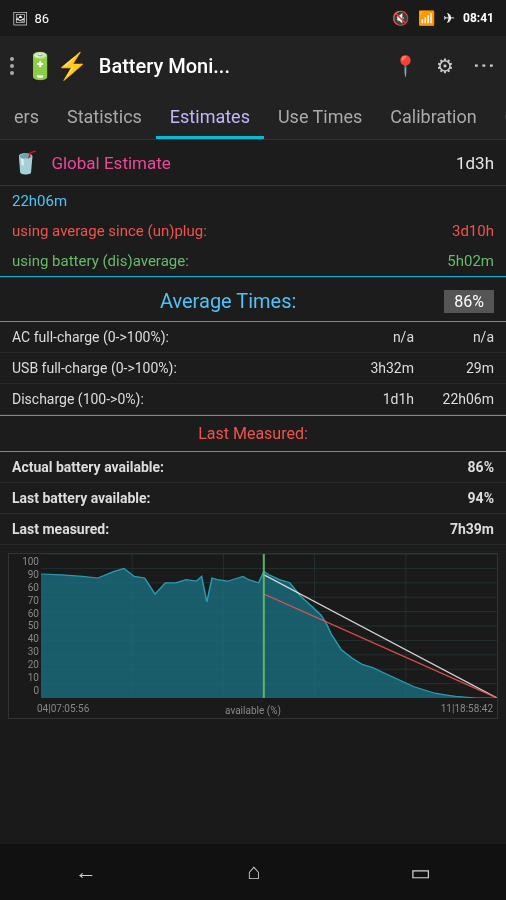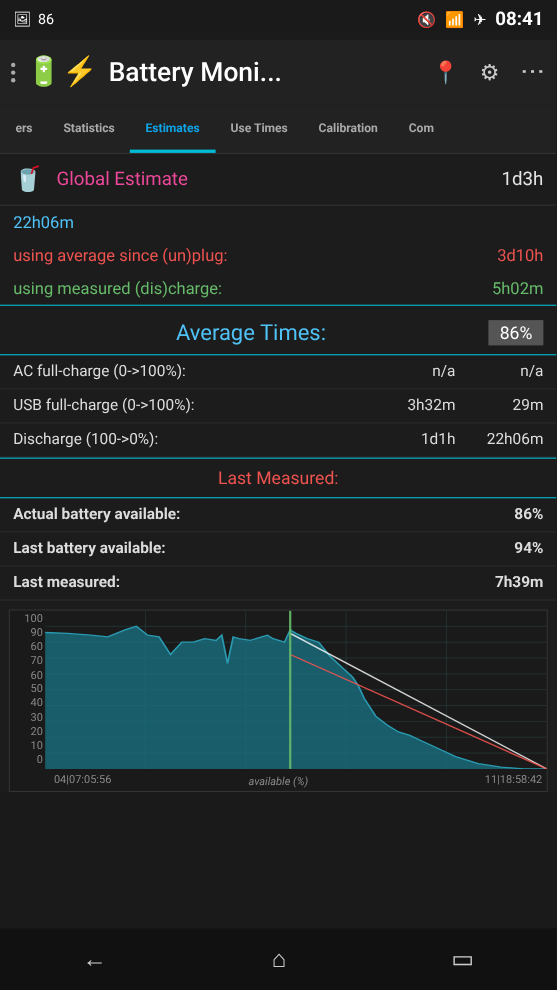--- a/index.html
+++ b/index.html
@@ -28,21 +28,21 @@
       gap: 6px;
       font-size: 13px;
     }
     .status-right {
       display: flex;
       align-items: center;
       gap: 8px;
       font-size: 15px;
     }
     .status-time {
-      font-size: 17px;
+      font-size: 12px;
       font-weight: bold;
     }
 
     
     .app-bar {
       background: #222222;
       height: 60px;
       display: flex;
       align-items: center;
       padding: 0 10px;
@@ -56,21 +56,21 @@
     }
     .app-bar-menu span {
       display: block;
       width: 4px;
       height: 4px;
       background: #aaa;
       border-radius: 50%;
     }
     .app-bar-title {
       flex: 1;
-      font-size: 24px;
+      font-size: 20px;
       font-weight: 500;
       color: #ffffff;
     }
     .app-bar-actions {
       display: flex;
       align-items: center;
       gap: 18px;
     }
     .icon-btn {
       cursor: pointer;
@@ -84,29 +84,28 @@
       height: 44px;
       display: flex;
       align-items: stretch;
       border-bottom: 1px solid #333;
       overflow: hidden;
     }
     .tab-item {
       padding: 0 14px;
       display: flex;
       align-items: center;
-      font-size: 11px;
+      font-size: 18px;
       color: #aaaaaa;
       cursor: pointer;
       white-space: nowrap;
       border-bottom: 3px solid transparent;
-      font-weight: bold;
     }
     .tab-item.active {
-      color: #0ea5e9;
+      color: #c4b5fd;
       border-bottom: 3px solid #00bcd4;
     }
 
     
     .content {
       background: #1c1c1c;
       padding: 0;
     }
 
     
@@ -249,40 +248,39 @@
     .chart-area {
       position: absolute;
       left: 32px;
       top: 0;
       right: 0;
       bottom: 20px;
     }
     .chart-x-labels {
       position: absolute;
       bottom: 0;
-      left: 36px;
+      left: 24px;
       right: 0;
       height: 20px;
       display: flex;
       justify-content: space-between;
       align-items: center;
       padding: 0 4px;
     }
     .chart-x-label {
       font-size: 10px;
       color: #888;
     }
     .chart-x-center {
       font-size: 10px;
       color: #888;
       position: absolute;
       left: 50%;
       transform: translateX(-50%);
       bottom: 2px;
-      font-style: italic;
     }
 
     
     .bottom-nav {
       position: absolute;
       bottom: 0;
       left: 0;
       right: 0;
       height: 56px;
       background: #111111;
@@ -358,21 +356,21 @@
   </div>
 
   <div class="info-row">
     <span class="info-value color-blue">22h06m</span>
   </div>
   <div class="info-row">
     <span class="info-label color-red">using average since (un)plug:</span>
     <span class="info-value color-red">3d10h</span>
   </div>
   <div class="info-row">
-    <span class="info-label color-green">using measured (dis)charge:</span>
+    <span class="info-label color-green">using battery (dis)average:</span>
     <span class="info-value color-green">5h02m</span>
   </div>
 
   <div class="divider"></div>
   <div class="section-header">
     <span class="section-header-title color-blue">Average Times:</span>
     <span class="section-header-value">86%</span>
   </div>
   <div class="divider"></div>
 

